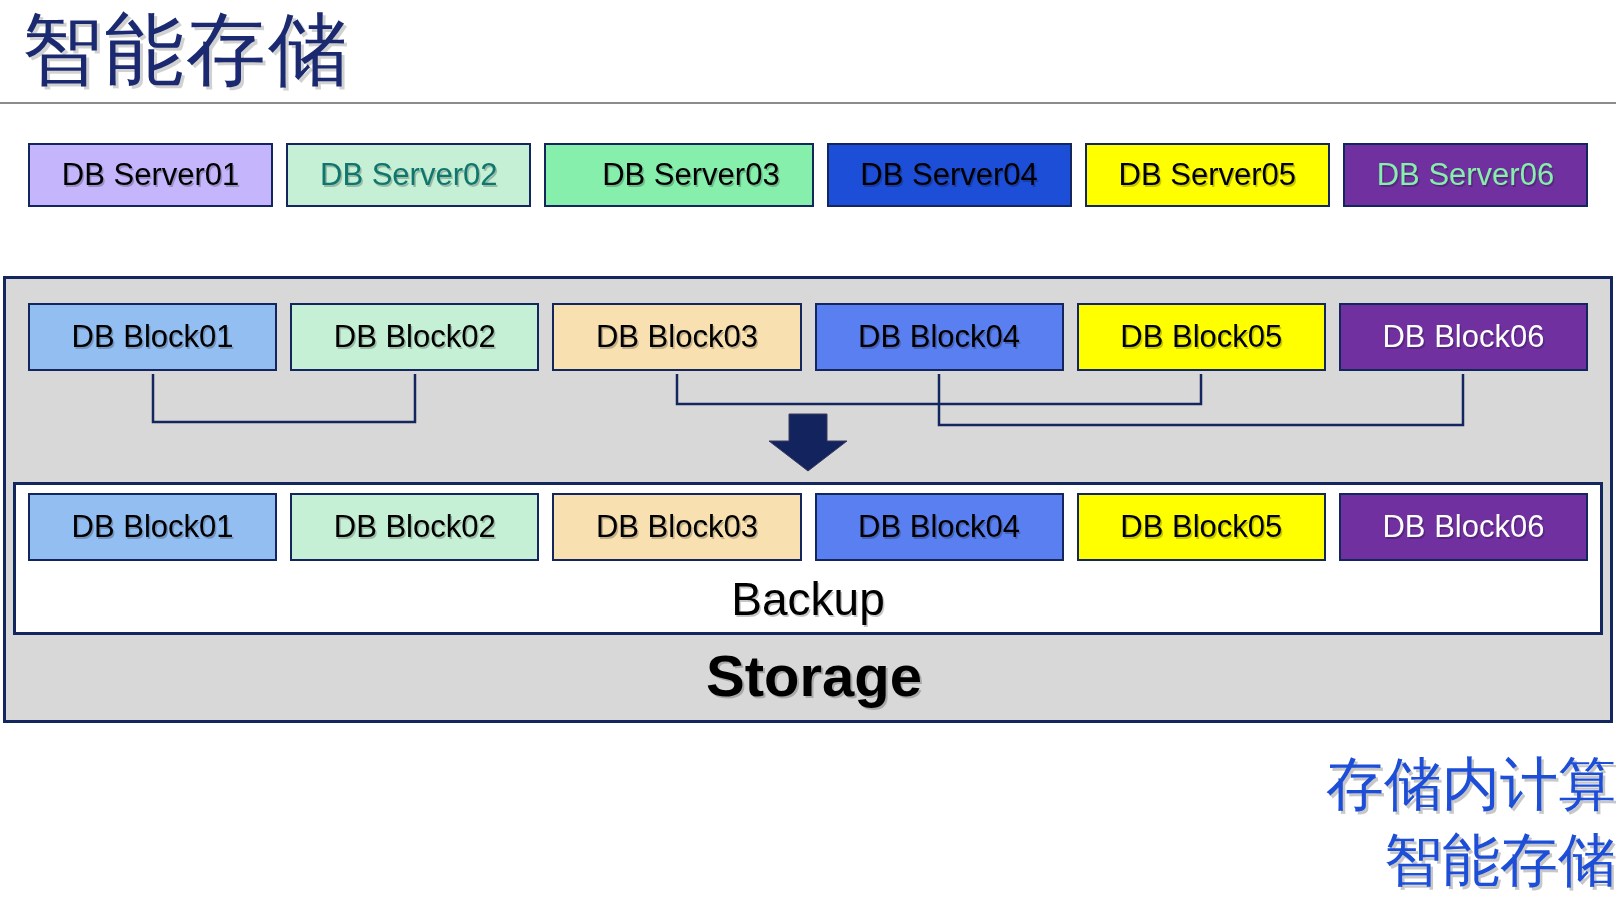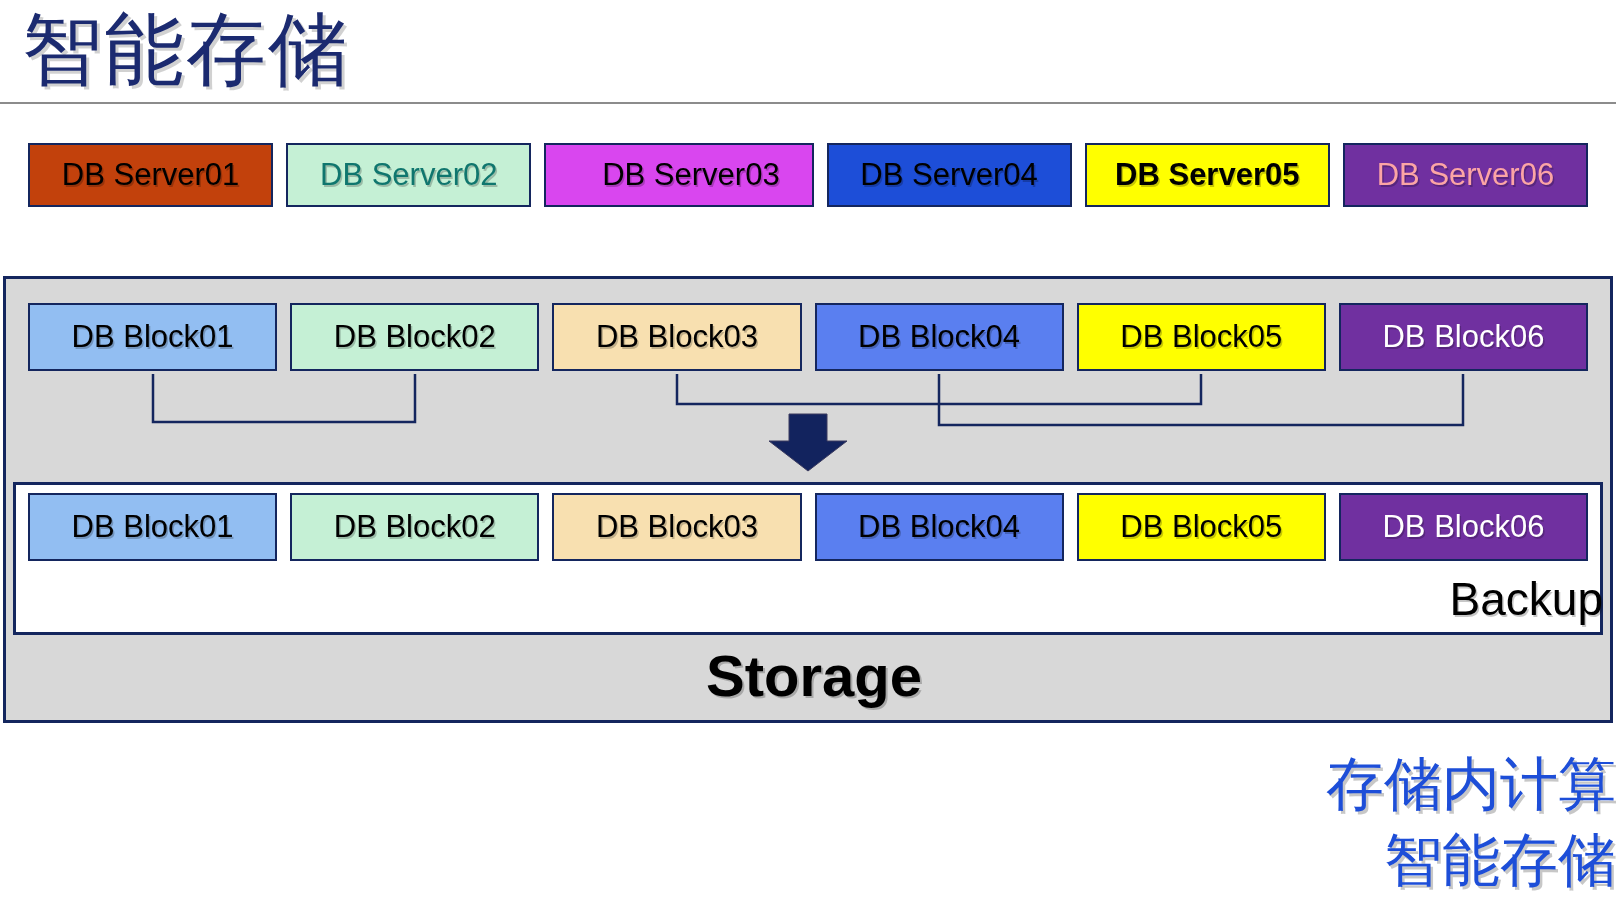--- a/index.html
+++ b/index.html
@@ -42,21 +42,21 @@
   .backup-box {
     position: absolute; left: 13px; top: 482px; width: 1590px; height: 153px;
     background: #ffffff;
     border: 3px solid var(--navy, #14265E);
   }
 
   .connectors { position: absolute; left: 0; top: 0; width: 1620px; height: 910px; pointer-events: none; }
 
   .backup-label {
     position: absolute; left: 13px; top: 572px; width: 1590px;
-    text-align: right; font-size: 46px; color: #000;
+    text-align: center; font-size: 46px; color: #000;
     text-shadow: 1.5px 1.5px 0 rgba(0,0,0,0.22);
   }
   .storage-label {
     position: absolute; left: 3px; top: 642px; width: 1610px;
     text-align: center; font-size: 58px; font-weight: bold; color: #000;
     text-shadow: 2px 2px 0 rgba(0,0,0,0.22);
     padding-left: 12px;
   }
 
   .caption {
@@ -72,36 +72,36 @@
 </style>
 </head>
 <body>
 
 <div class="slide">
 
   <div class="title">智能存储</div>
   <div class="title-rule"></div>
 
   <div class="box-row server-row">
-    <div class="box" style="background: #c2410c; color: rgb(0, 0, 0);">
+    <div class="box" style="background: #c4b5fd; color: rgb(0, 0, 0);">
         <span>DB Server01</span>
       </div>
     <div class="box" style="background: rgb(197, 240, 213); color: #0f766e;">
         <span>DB Server02</span>
       </div>
-    <div class="box" style="background: #d946ef; color: rgb(0, 0, 0); padding-left: 24px;">
+    <div class="box" style="background: #86efac; color: rgb(0, 0, 0); padding-left: 24px;">
         <span>DB Server03</span>
       </div>
     <div class="box" style="background: #1d4ed8; color: rgb(0, 0, 0);">
         <span>DB Server04</span>
       </div>
-    <div class="box" style="background: rgb(255, 255, 0); color: rgb(0, 0, 0); font-weight: bold;">
+    <div class="box" style="background: rgb(255, 255, 0); color: rgb(0, 0, 0);">
         <span>DB Server05</span>
       </div>
-    <div class="box" style="background: rgb(112, 48, 160); color: #fca5a5;">
+    <div class="box" style="background: rgb(112, 48, 160); color: #86efac;">
         <span>DB Server06</span>
       </div>
   </div>
 
   <div class="storage-panel"></div>
 
   <div class="box-row block-row-1">
     <div class="box" style="background: rgb(146, 190, 242); color: rgb(0, 0, 0);">
         <span>DB Block01</span>
       </div>

